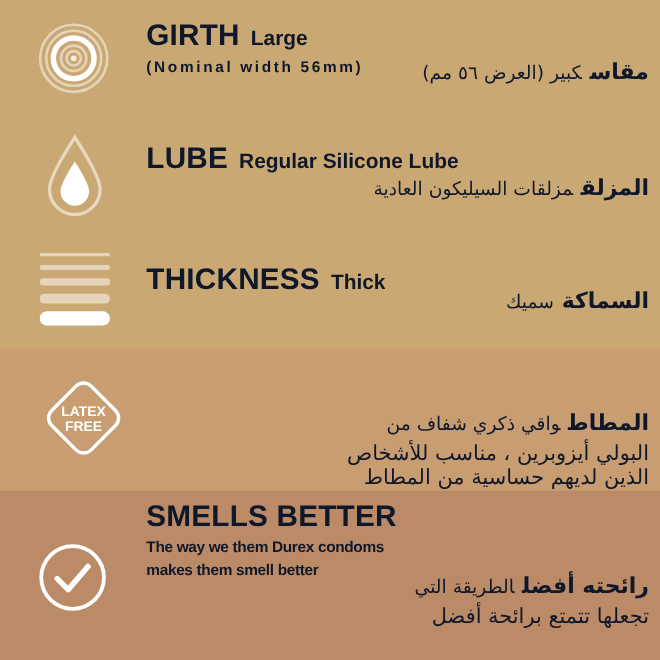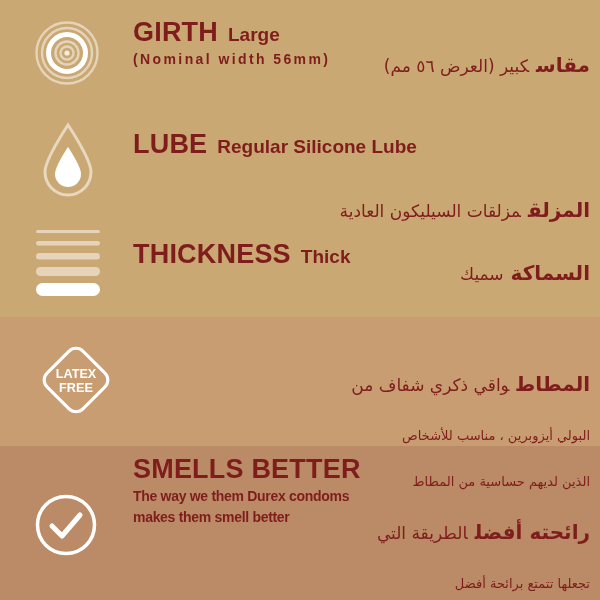--- a/index.html
+++ b/index.html
@@ -1,21 +1,21 @@
 <!DOCTYPE html>
 <html><head>
 <meta charset="utf-8">
 <style>
   html, body { margin: 0; padding: 0; }
   .page {
     position: relative;
     width: 600px;
     height: 600px;
     overflow: hidden;
-    color: #7f1d1d;
+    color: #0f172a;
     font-family: "Liberation Sans", sans-serif;
     background: #caa873;
   }
   .band { position: absolute; left: 0; width: 600px; }
   .band-top    { top: 0;     height: 317px; background: #caa873; }
   .band-middle { top: 317px; height: 129px; background: #c89d72; }
   .band-bottom { top: 446px; height: 154px; background: #bb8a66; }
 
   .abs { position: absolute; }
 
@@ -30,31 +30,31 @@
   
   .ar {
     right: 10px;
     direction: rtl;
     text-align: right;
     font-family: "DejaVu Sans", sans-serif;
     white-space: nowrap;
   }
   .ar-bold { font-size: 20px; font-weight: 700; margin-left: 7px; }
   .ar-rest { font-size: 17px; }
-  .ar-line { font-size: 13px; line-height: 22px; margin-top: 24px; }
+  .ar-line { font-size: 19px; line-height: 22px; }
   .ar-first { line-height: 30px; }
 
   
   .icon-girth     { left: 34px;  top: 20px;  }
   .en-girth       { top: 19px;  }
   .ar-girth       { top: 50px;  }
 
   .icon-lube      { left: 41px;  top: 121px; }
   .en-lube        { top: 131px; }
-  .ar-lube        { top: 155px; margin-top: 40px; }
+  .ar-lube        { top: 155px; }
 
   .icon-thickness { left: 36px;  top: 229px; }
   .en-thickness   { top: 241px; }
   .ar-thickness   { top: 258px; }
 
   .icon-latex     { left: 37px;  top: 341px; }
   .en-latex       { top: 331px; }
   .ar-latex       { top: 369px; }
 
   .icon-smells    { left: 35px;  top: 494px; }

